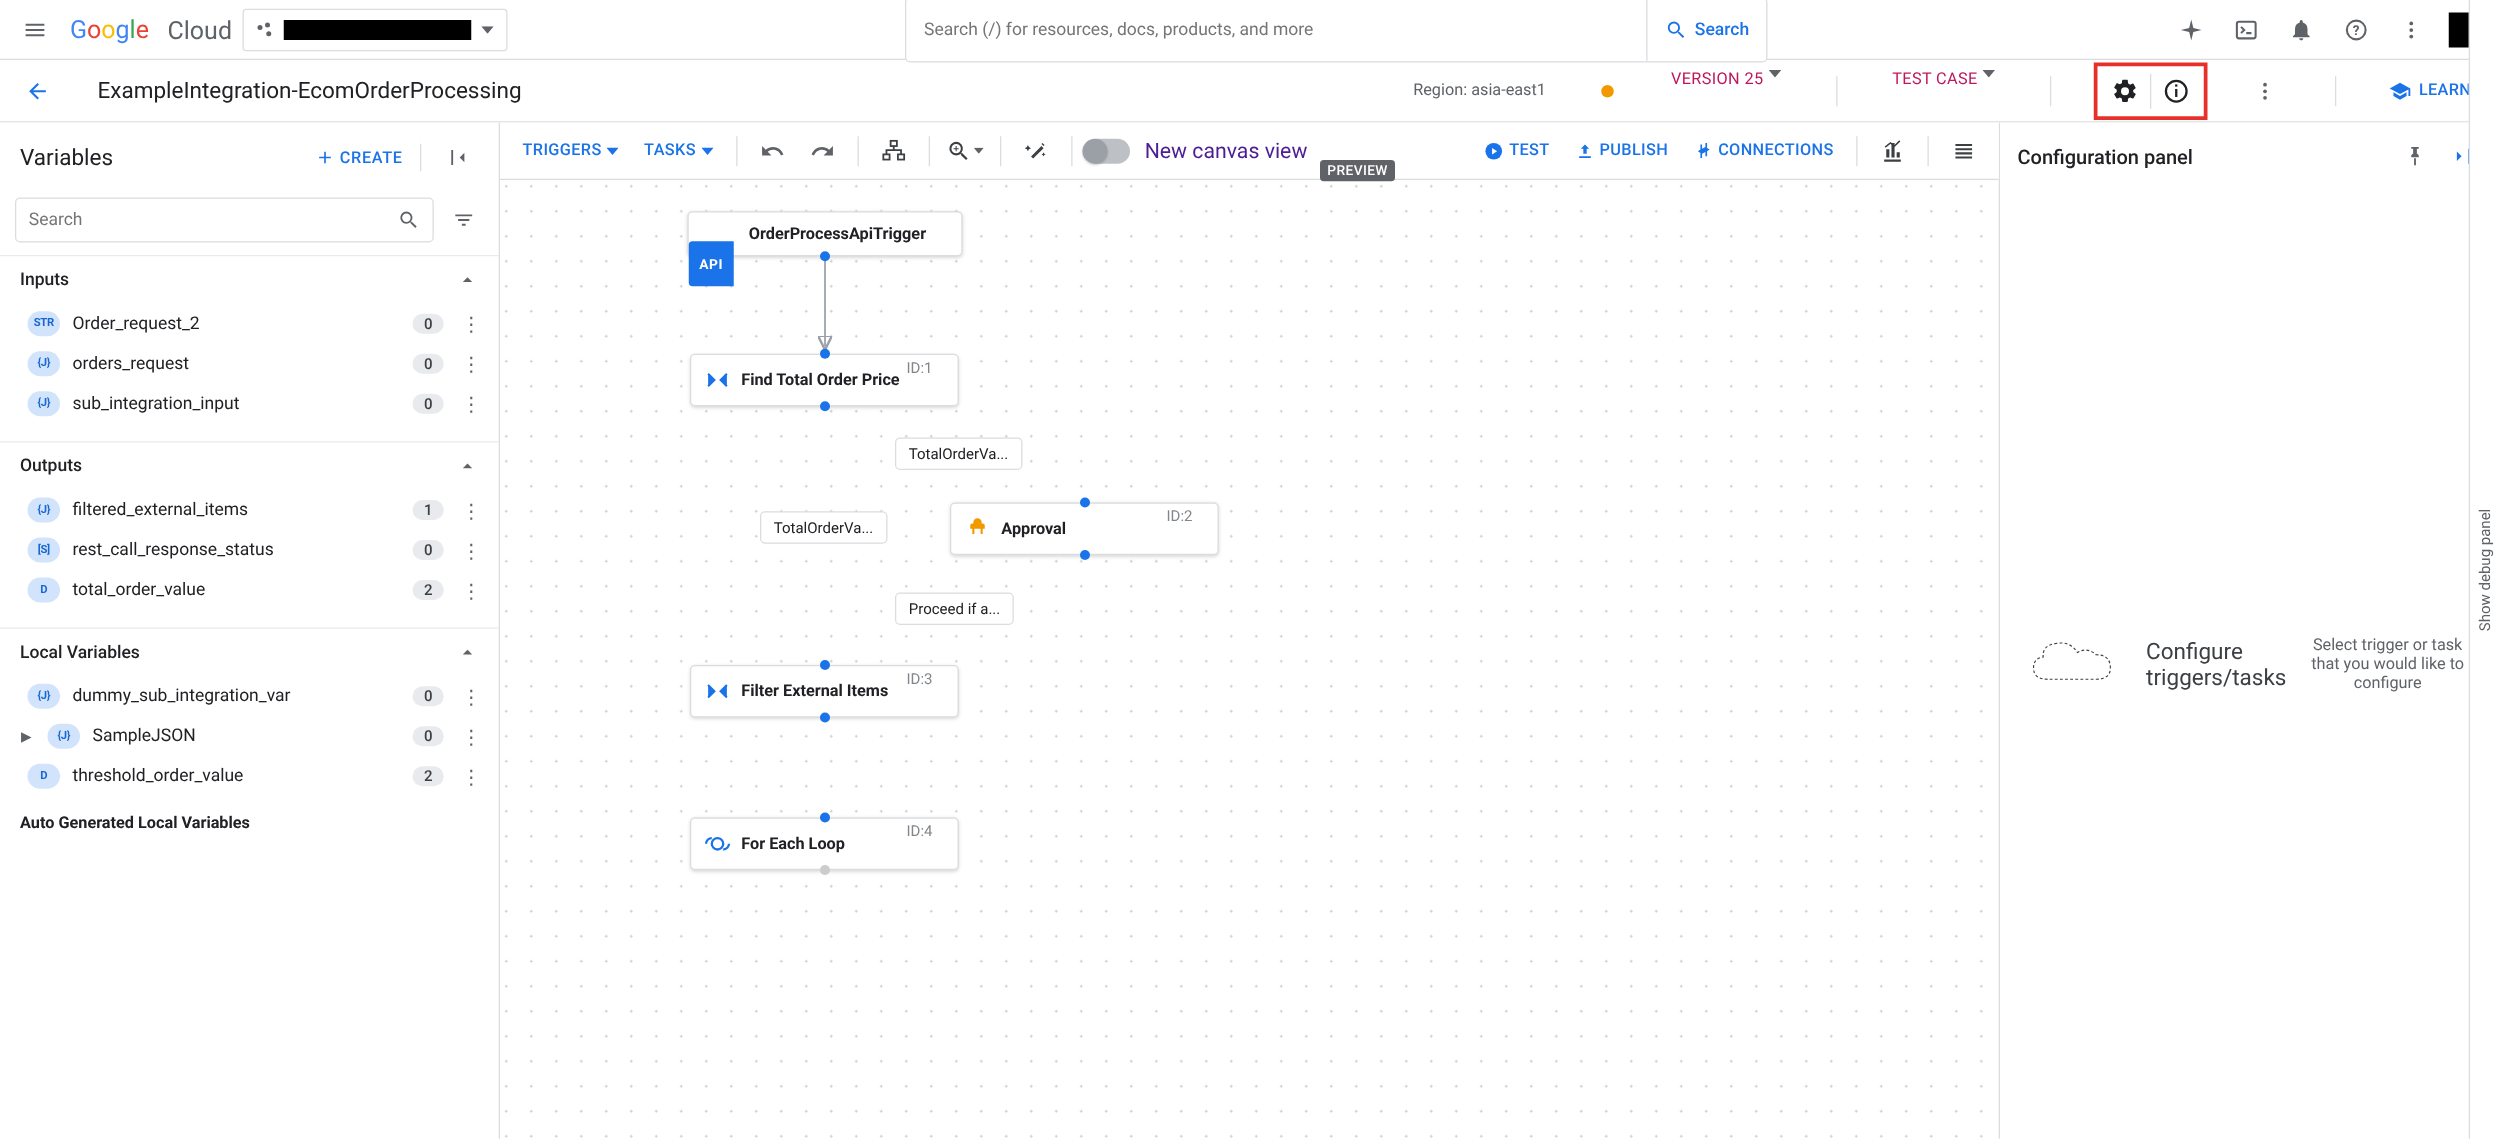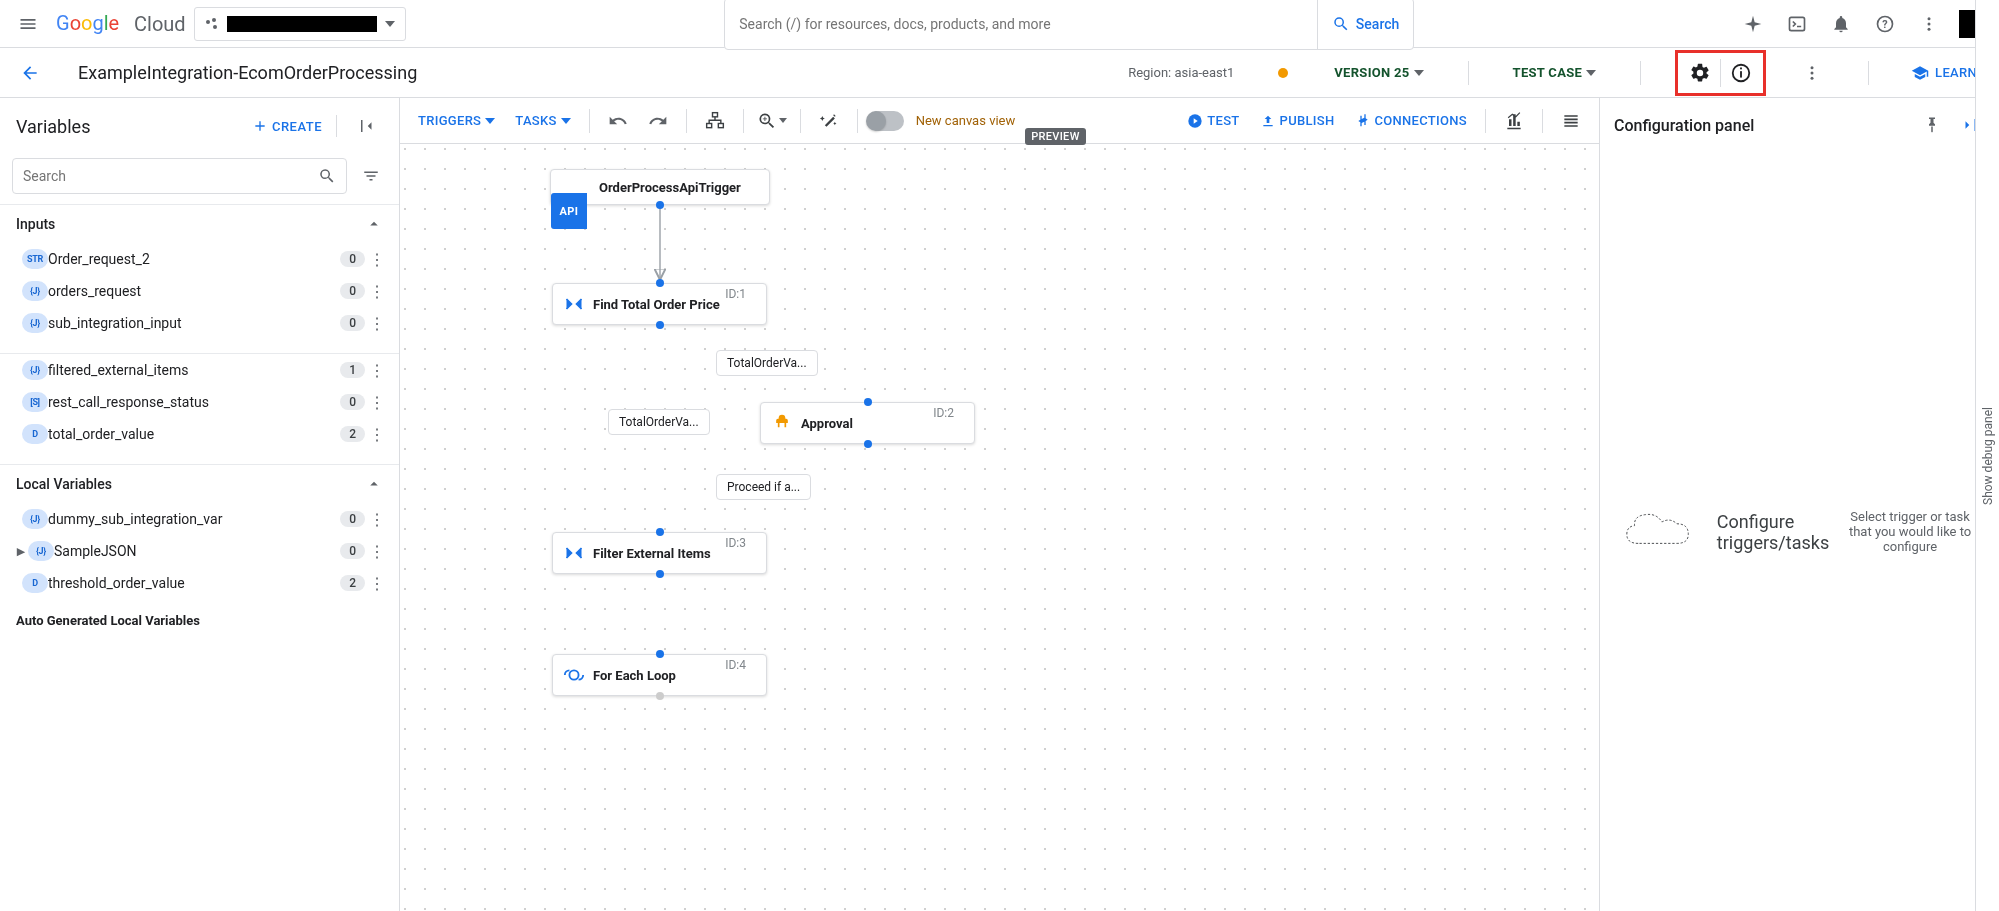--- a/index.html
+++ b/index.html
@@ -21,21 +21,21 @@
 .tb-right { display: flex; align-items: center; gap: 4px; }
 .tb-icon { width: 40px; height: 40px; display: flex; align-items: center; justify-content: center; color: #5f6368; cursor: pointer; }
 .avatar-box { width: 32px; height: 28px; background: #000; margin-left: 6px; }
 
 
 .page-header { display: flex; align-items: center; height: 50px; border-bottom: 1px solid #dadce0; padding: 0 12px; gap: 30px; }
 .back-btn { width: 36px; height: 36px; display: flex; align-items: center; justify-content: center; color: #1a73e8; cursor: pointer; }
 .page-title { font-size: 18px; color: #202124; flex: 1; }
 .hdr-text { font-size: 13px; color: #5f6368; }
 .status-dot { width: 10px; height: 10px; border-radius: 50%; background: #f29900; display: inline-block; margin: 0 6px 0 14px; }
-.hdr-btn { display: flex; align-items: center; gap: 4px; padding: 0 10px; height: 34px; font-size: 13px; font-weight: 700; color: #14532d; cursor: pointer; letter-spacing: .3px; }
+.hdr-btn { display: flex; gap: 4px; padding: 0 10px; height: 34px; font-size: 13px; font-weight: 400; color: #be185d; cursor: pointer; letter-spacing: .3px; }
 .hdr-sep { width: 1px; height: 24px; background: #dadce0; margin: 0 4px; }
 .highlight-box { border: 3px solid #e8302a; display: flex; align-items: center; padding: 2px; }
 .gear-icon, .info-icon { width: 40px; height: 36px; display: flex; align-items: center; justify-content: center; cursor: pointer; }
 .learn-btn { display: flex; align-items: center; gap: 6px; color: #1a73e8; font-weight: 500; font-size: 13px; padding: 0 10px; cursor: pointer; letter-spacing: .3px; }
 .hdr-sep2 { width: 1px; height: 24px; background: #dadce0; margin: 0 2px 0 10px; }
 
 
 .main { display: flex; height: calc(100vh - 98px); }
 
 
@@ -45,38 +45,38 @@
 .create-btn { display: flex; align-items: center; gap: 4px; color: #1a73e8; font-weight: 500; font-size: 13px; cursor: pointer; letter-spacing: .5px; }
 .collapse-btn { width: 32px; height: 32px; display: flex; align-items: center; justify-content: center; color: #5f6368; cursor: pointer; }
 .sb-search-row { display: flex; align-items: center; padding: 4px 12px 10px 12px; gap: 8px; }
 .sb-search { flex: 1; display: flex; align-items: center; border: 1px solid #dadce0; border-radius: 4px; height: 36px; padding: 0 10px; }
 .sb-search input { flex: 1; border: none; outline: none; font-size: 14px; color: #5f6368; }
 .filter-btn { width: 32px; height: 32px; display: flex; align-items: center; justify-content: center; color: #5f6368; cursor: pointer; }
 .sb-section { border-top: 1px solid #e8eaed; }
 .sb-sec-head { display: flex; align-items: center; padding: 10px 16px; cursor: pointer; }
 .sb-sec-title { flex: 1; font-size: 14px; font-weight: 500; }
 .chev { color: #5f6368; }
-.var-row { display: flex; align-items: center; padding: 6px 10px 6px 22px; }
+.var-row { display: flex; align-items: center; padding: 6px 10px 6px 22px; gap: 10px; }
 .var-row-indent { padding-left: 14px; }
 .exp-arrow { width: 14px; text-align: center; color: #5f6368; font-size: 11px; }
 .type-badge { width: 26px; height: 20px; border-radius: 10px; background: #d2e3fc; color: #1967d2; font-size: 9px; font-weight: 700; display: flex; align-items: center; justify-content: center; letter-spacing: -.3px; }
 .var-name { flex: 1; font-size: 14px; }
 .count-badge { background: #e8eaed; color: #3c4043; font-size: 12px; font-weight: 500; border-radius: 10px; padding: 1px 9px; }
 .var-menu { width: 24px; text-align: center; color: #5f6368; cursor: pointer; font-size: 16px; }
 .autogen-head { font-size: 13px; font-weight: 700; padding: 14px 16px 6px; }
 
 
 .canvas-area { flex: 1; display: flex; flex-direction: column; position: relative; }
 .toolbar { display: flex; align-items: center; height: 46px; border-bottom: 1px solid #dadce0; padding: 0 10px; gap: 4px; background: #fff; }
 .tbar-btn { display: flex; align-items: center; gap: 4px; padding: 0 8px; height: 34px; font-size: 13px; font-weight: 500; color: #1a73e8; cursor: pointer; letter-spacing: .3px; }
 .tbar-sep { width: 1px; height: 24px; background: #dadce0; margin: 0 6px; }
 .tbar-icon { width: 36px; height: 36px; display: flex; align-items: center; justify-content: center; color: #5f6368; cursor: pointer; }
 .toggle-pill { width: 36px; height: 20px; border-radius: 10px; background: #bdc1c6; position: relative; cursor: pointer; margin-right: 8px; }
 .toggle-knob { width: 20px; height: 20px; border-radius: 50%; background: #9aa0a6; position: absolute; left: -2px; top: 0; box-shadow: 0 1px 2px rgba(0,0,0,.2); }
-.canvas-label { font-size: 13px; color: #a16207; margin-right: 6px; }
+.canvas-label { font-size: 17px; color: #4c1d95; margin-right: 6px; }
 .preview-badge { background: #5f6368; color: #fff; font-size: 11px; font-weight: 500; padding: 2px 6px; border-radius: 3px; letter-spacing: .3px; margin-top: 32px; }
 .tbar-spacer { flex: 1; }
 
 
 .canvas { flex: 1; position: relative; background-image: radial-gradient(#d0d0d0 1px, transparent 1px); background-size: 20px 20px; background-position: -5px -5px; overflow: hidden; }
 .node { position: absolute; background: #fff; border: 1px solid #dadce0; border-radius: 4px; box-shadow: 0 1px 3px rgba(0,0,0,.15); display: flex; align-items: center; }
 .trig-node { left: 150px; top: 25px; width: 220px; height: 36px; }
 .trig-icon { width: 36px; height: 36px; background: #1a73e8; color: #fff; font-size: 11px; font-weight: 700; display: flex; align-items: center; justify-content: center; border-radius: 3px 0 0 3px; letter-spacing: .5px; margin-top: 48px; }
 .trig-label { padding: 0 12px; font-size: 13px; font-weight: 700; }
 .task-node { width: 215px; height: 42px; padding-left: 10px; gap: 8px; }
@@ -288,20 +288,26 @@
       </div>
       <div class="var-row">
         <span class="type-badge">{J}</span>
         <span class="var-name">sub_integration_input</span>
         <span class="count-badge">0</span>
         <span class="var-menu">⋮</span>
       </div>
     </div>
 
     <div class="sb-section" style="margin-top:14px;">
+      <div class="sb-sec-head">
+        <span class="sb-sec-title">Outputs</span>
+        <svg class="chev" width="18" height="18" viewBox="0 0 24 24">
+            <path fill="#5f6368" d="M7 14l5-5 5 5z"></path>
+          </svg>
+      </div>
       <div class="var-row">
         <span class="type-badge">{J}</span>
         <span class="var-name">filtered_external_items</span>
         <span class="count-badge">1</span>
         <span class="var-menu">⋮</span>
       </div>
       <div class="var-row">
         <span class="type-badge">[S]</span>
         <span class="var-name">rest_call_response_status</span>
         <span class="count-badge">0</span>

